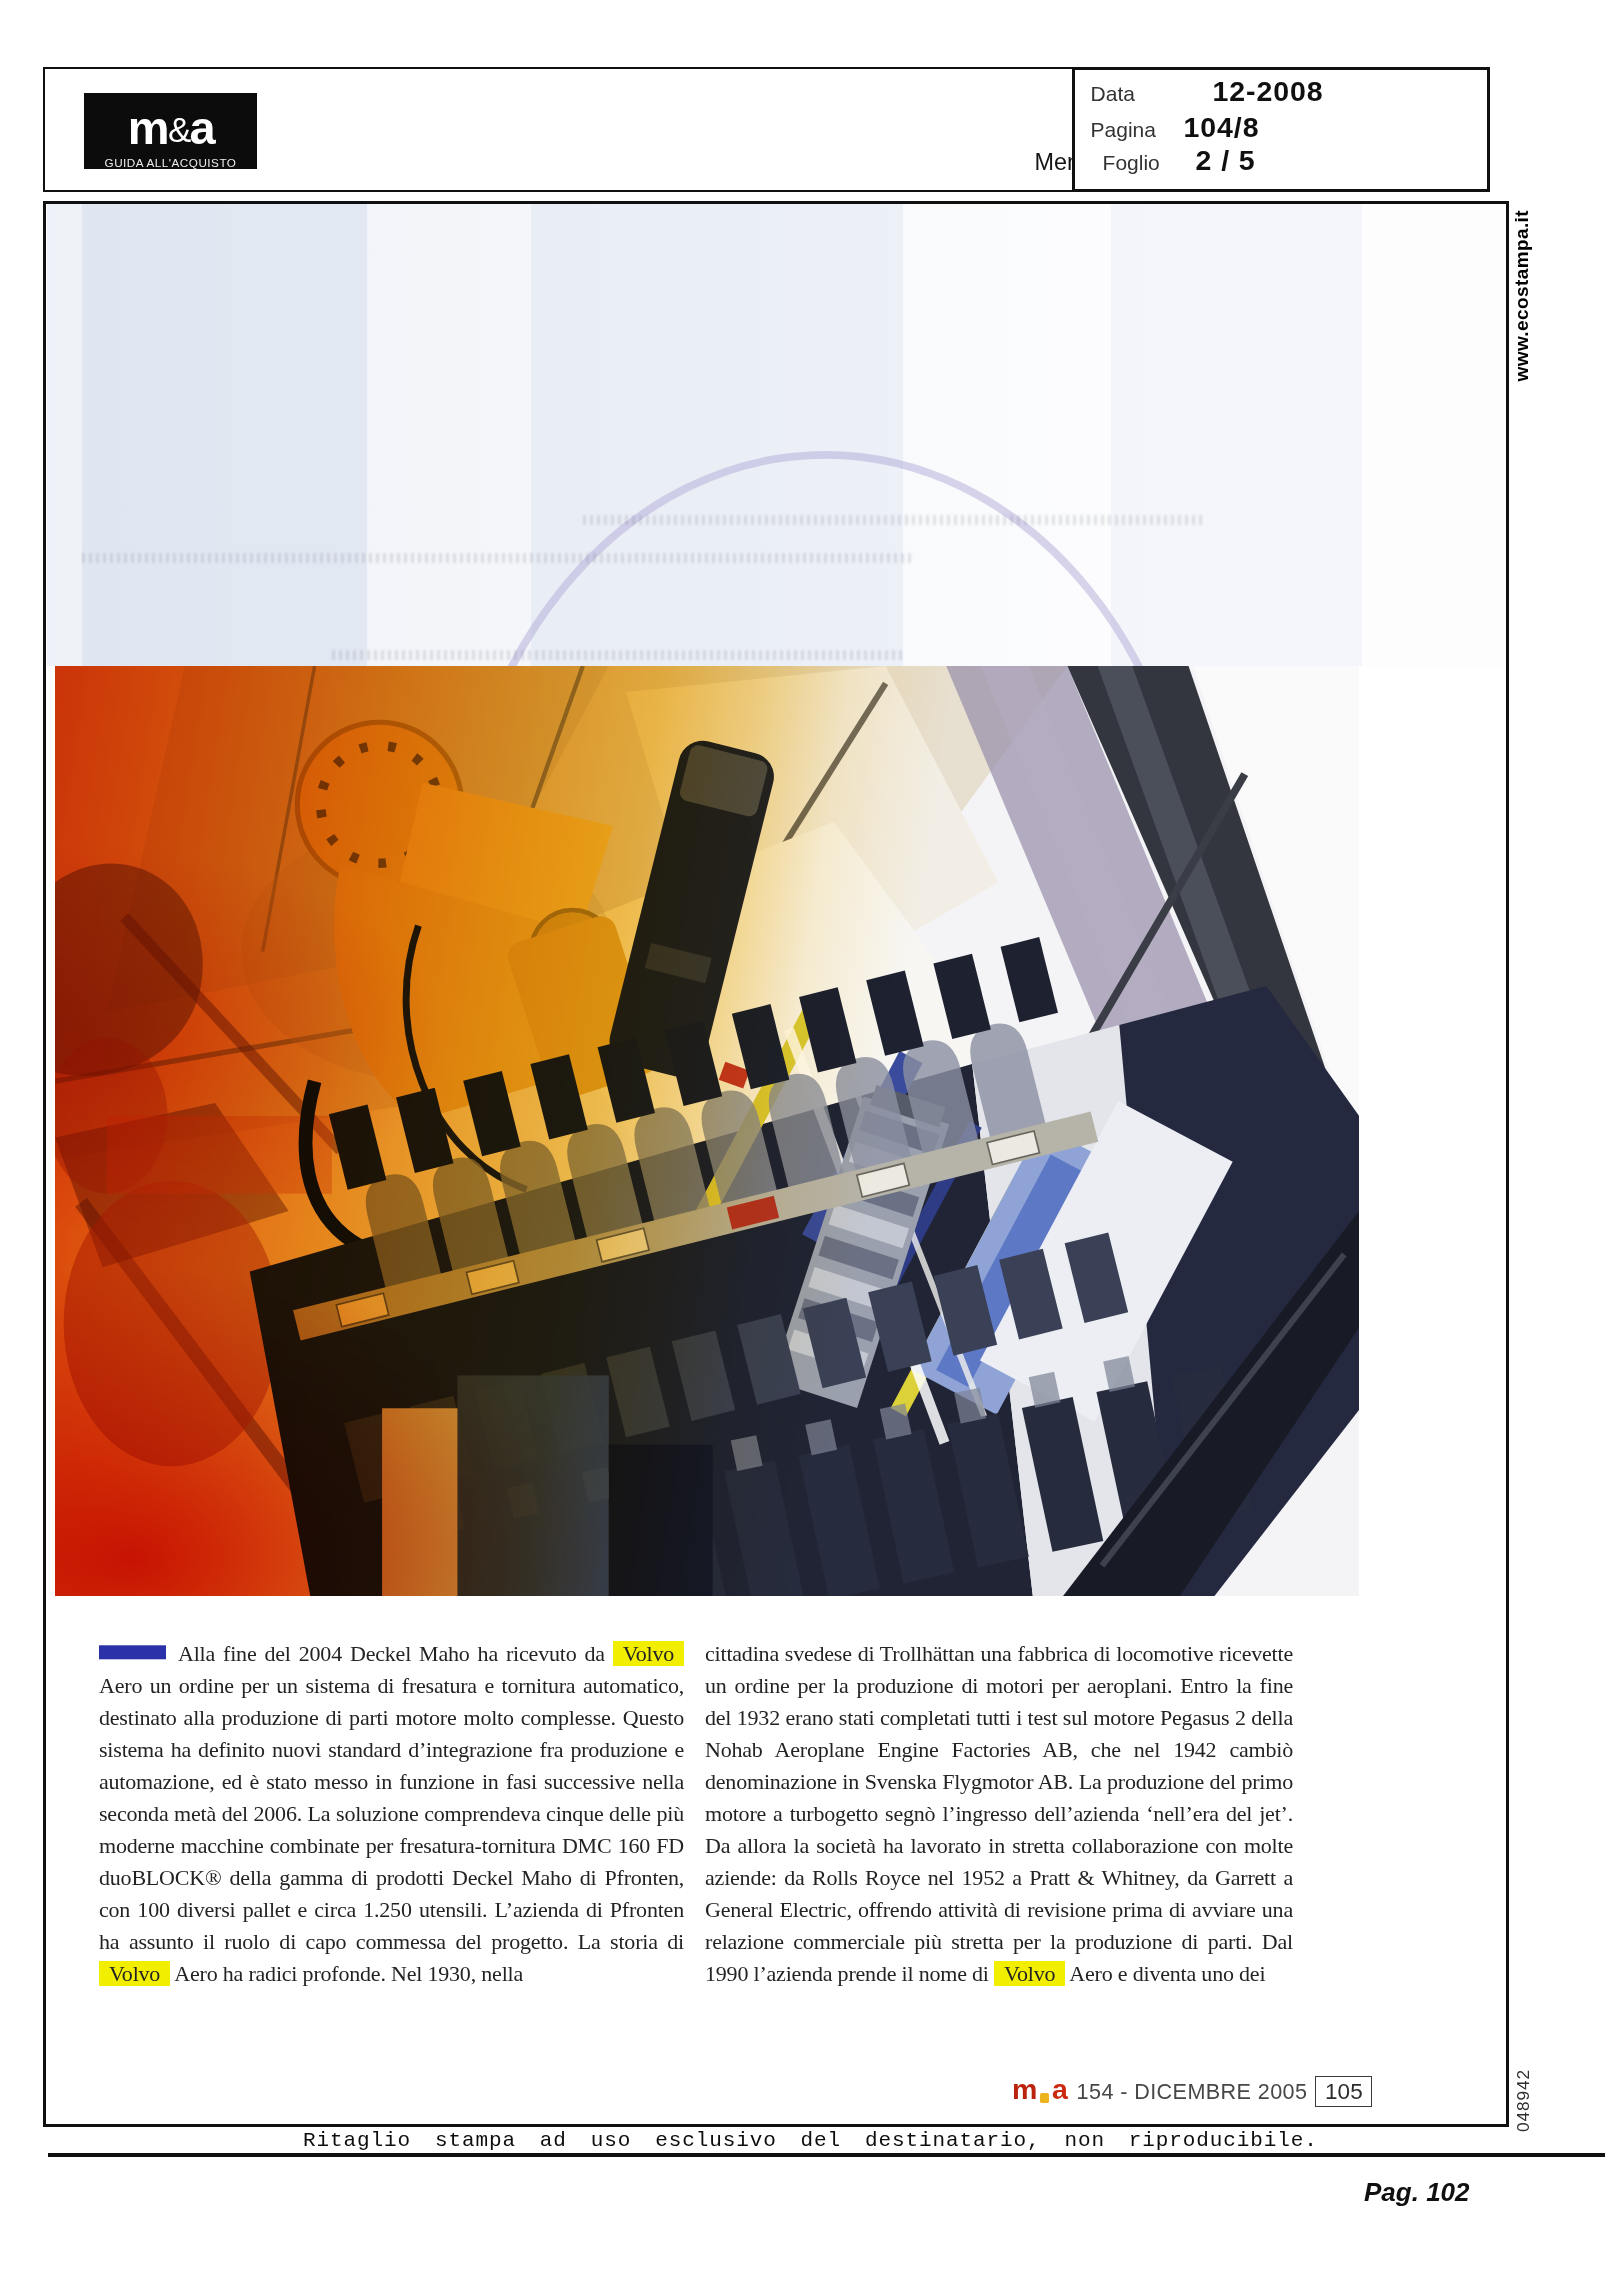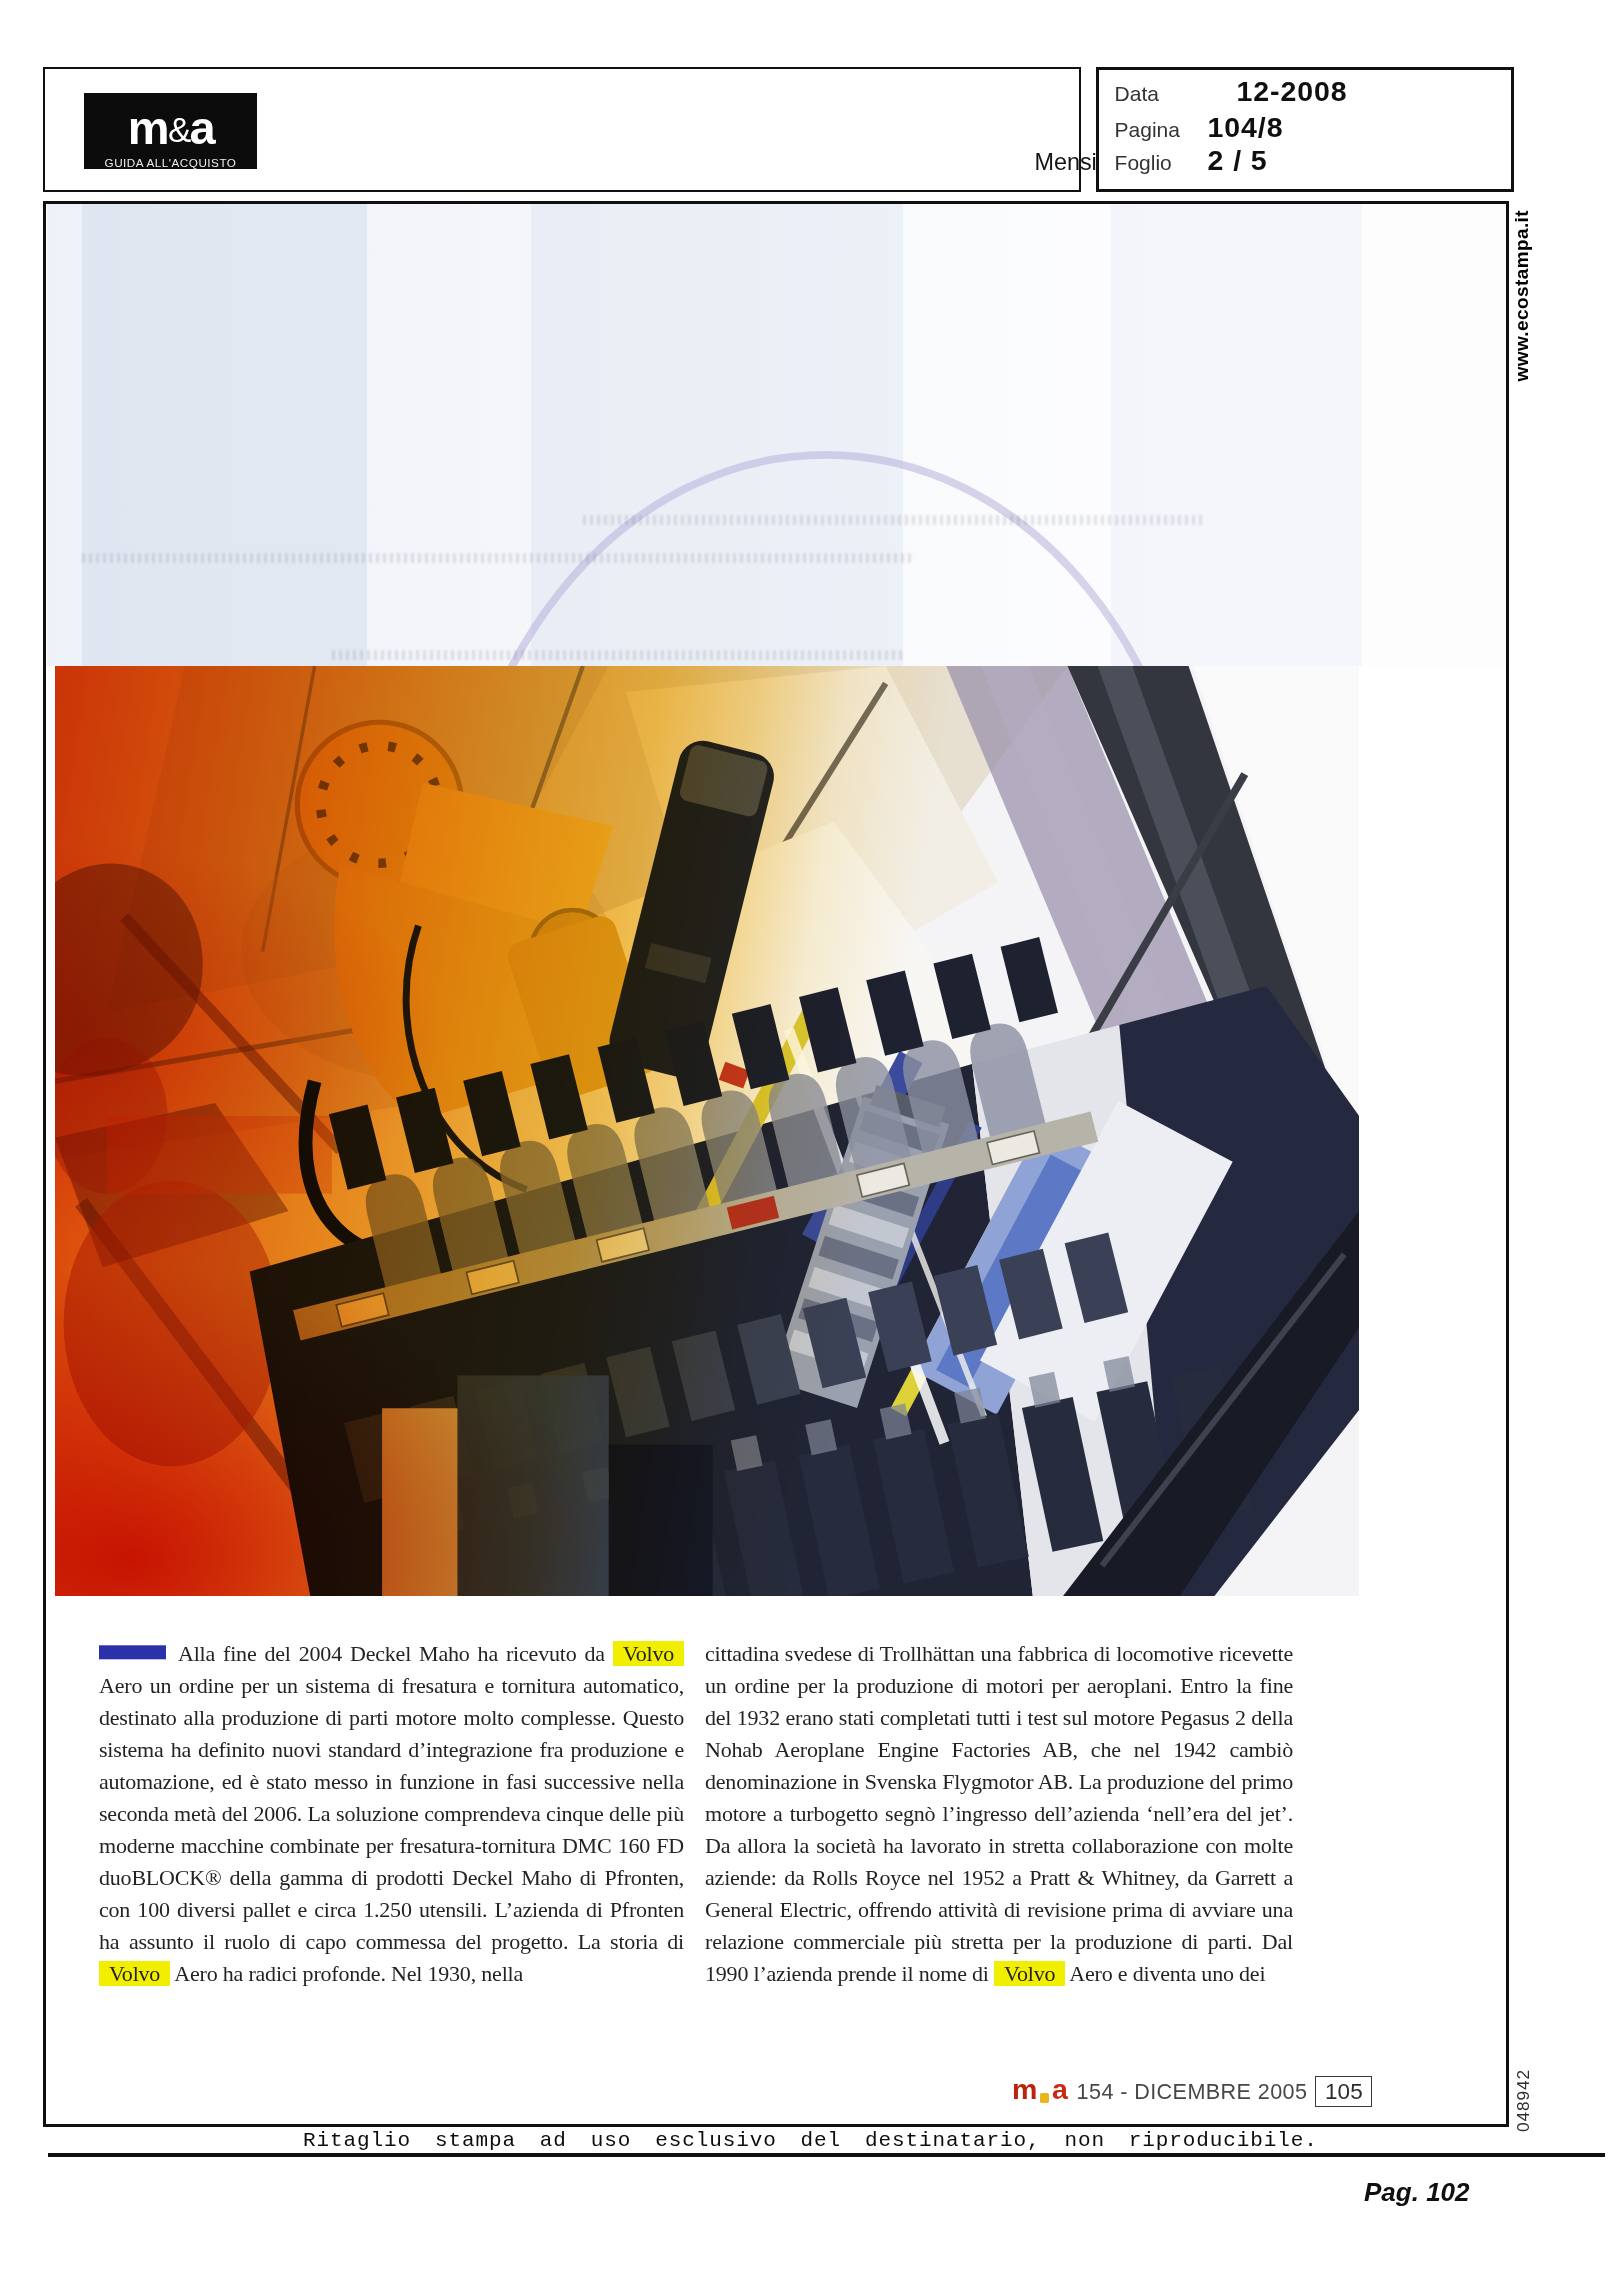--- a/index.html
+++ b/index.html
@@ -8,27 +8,27 @@
 
   
   .hbox1{position:absolute;left:43px;top:67px;width:1038px;height:125px;
          border:2.6px solid #101010;box-sizing:border-box;background:#fff;}
   .logo{position:absolute;left:84px;top:93px;width:173px;height:76px;background:#0c0c0c;
         display:flex;flex-direction:column;align-items:center;justify-content:flex-end;}
   .logo-main{color:#fff;font-weight:bold;font-size:47px;line-height:43px;letter-spacing:-2.6px;}
   .logo-main .amp{font-weight:400;font-size:35px;position:relative;top:-1.7px;padding:0 0.9px;}
   .logo-sub{color:#ededed;font-size:11.7px;letter-spacing:0.5px;margin-top:3px;white-space:nowrap;}
   .mensile{position:absolute;left:914px;top:80px;width:156px;text-align:right;font-size:23.4px;}
-  .hbox2{position:absolute;left:1096px;top:67px;width:418px;height:125px;
+  .hbox2{position:absolute;left:1072px;top:67px;width:418px;height:125px;
          border:3.5px solid #101010;box-sizing:border-box;background:#fff;}
   .drow{position:absolute;left:15.6px;display:flex;align-items:baseline;width:381px;}
   .drow .lbl{font-size:21px;color:#333;width:93px;flex:0 0 93px;}
   .drow .val{font-size:28.5px;font-weight:bold;color:#101010;letter-spacing:0.9px;}
   .drow1{top:5.2px;} .drow1 .val{margin-left:29px;}
-  .drow2{top:41px;} .drow3{top:74px;}
+  .drow2{top:41px;} .drow3{top:74px;margin-left:12px;}
 
   
   .main-box{position:absolute;left:43px;top:201px;width:1466px;height:1926px;
             border:3.5px solid #101010;box-sizing:border-box;background:#fff;}
 
   
   .upper{position:absolute;left:47px;top:204px;width:1459px;height:462px;overflow:hidden;
          background:linear-gradient(to right,#eef1f7 0%,#f6f8fb 45%,#fdfdfe 78%);}
   .band{position:absolute;top:0;height:100%;}
   .band1{left:35px;width:285px;background:rgba(202,214,233,0.40);}

